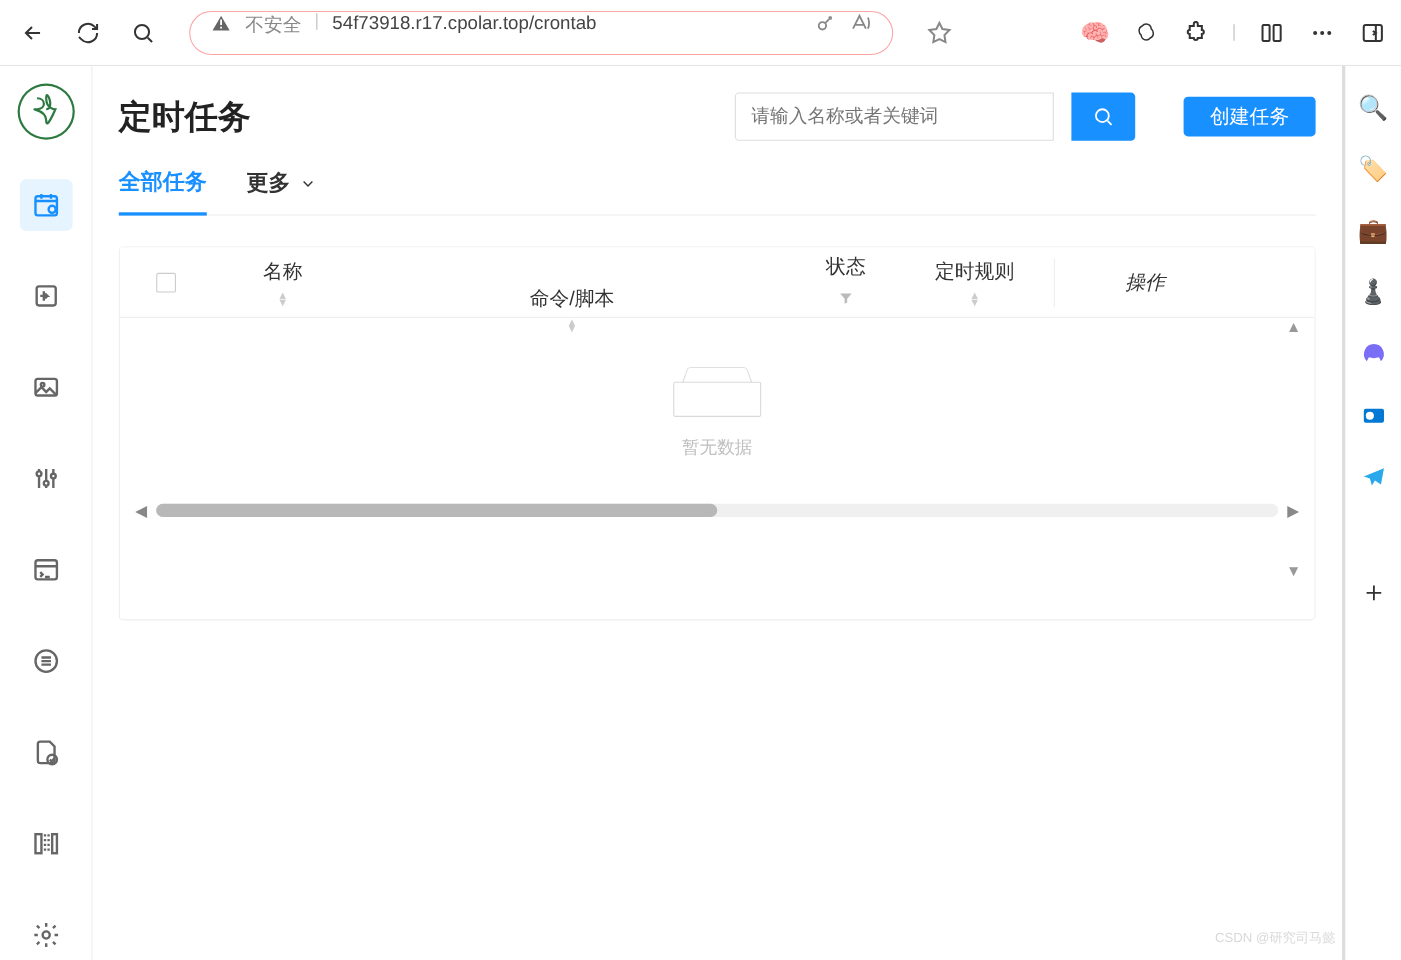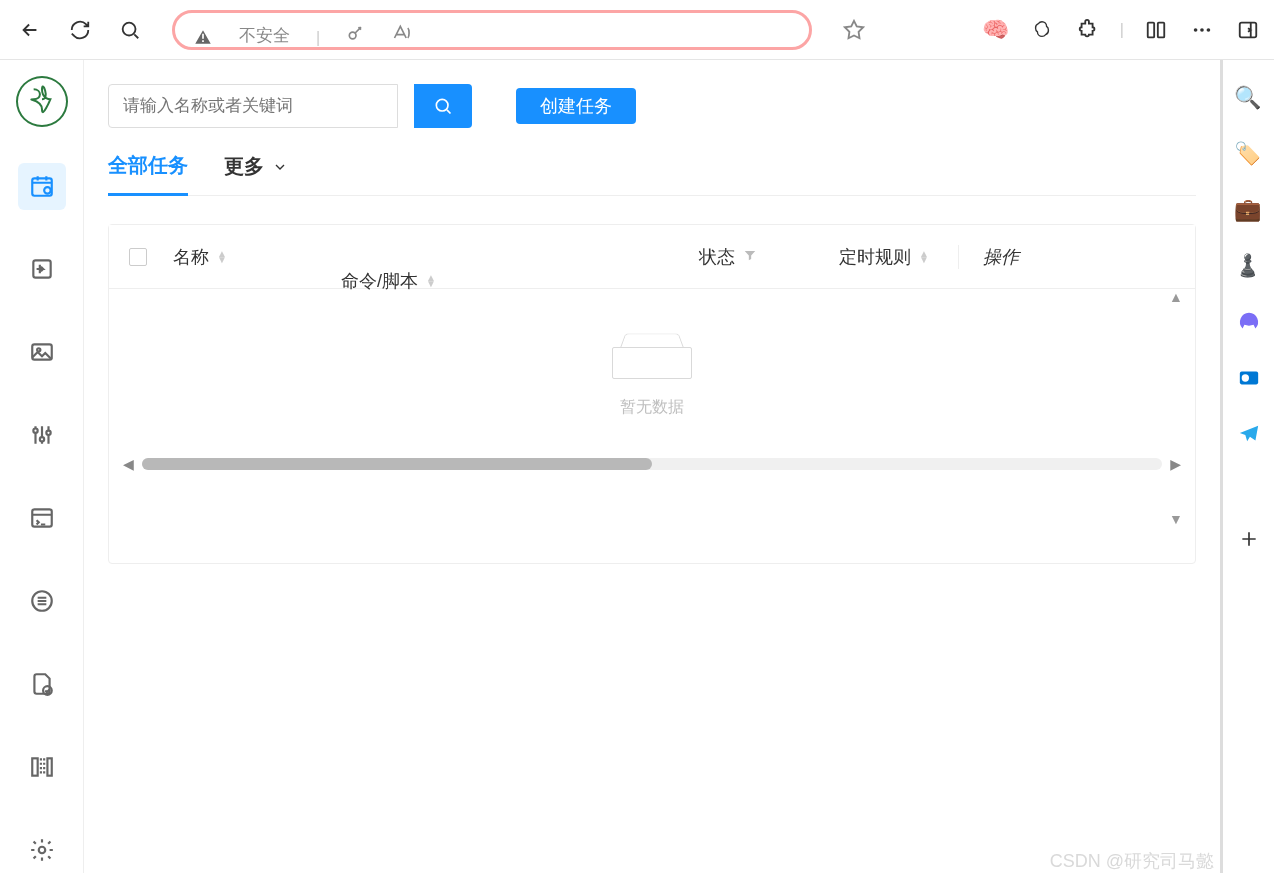--- a/index.html
+++ b/index.html
@@ -1,21 +1,21 @@
 <!DOCTYPE html>
 <html><head>
 <meta charset="utf-8">
 <style>
 * { box-sizing: border-box; margin: 0; padding: 0; }
 body { font-family: "Microsoft YaHei", -apple-system, sans-serif; background: #f5f5f5; width: 1274px; height: 873px; overflow: hidden; position: relative; }
 
 
 .browser-bar { height: 60px; background: #fff; display: flex; align-items: center; padding: 0 12px; gap: 14px; border-bottom: 1px solid #e5e5e5; }
 .nav-btn { width: 36px; height: 36px; display: flex; align-items: center; justify-content: center; cursor: pointer; border-radius: 4px; }
-.addr-wrap { flex: 1; max-width: 640px; height: 40px; background: #fff; border-radius: 20px; display: flex; align-items: flex-end; padding: 0 18px; gap: 26px; border: 3px solid #fca5a5; margin-left: 10px; }
+.addr-wrap { flex: 1; max-width: 640px; height: 40px; background: #fff; border-radius: 20px; display: flex; align-items: flex-start; padding: 0 18px; gap: 12px; border: 1px solid #fca5a5; margin-left: 10px; }
 .insecure { color: #888; font-size: 17px; }
 .addr-divider { color: #ccc; }
 .url-text { color: #444; font-size: 17px; flex: 1; }
 .addr-icon { color: #888; }
 .star-btn { margin-left: 10px; }
 .ext-icons { display: flex; gap: 18px; align-items: center; margin-left: auto; }
 .ext-icon { width: 28px; height: 28px; display: flex; align-items: center; justify-content: center; cursor: pointer; }
 
 
 .right-sidebar { position: absolute; right: 0; top: 60px; width: 54px; height: calc(100% - 60px); background: #fff; border-left: 3px solid #ddd; display: flex; flex-direction: column; align-items: center; gap: 28px; padding-top: 24px; }
@@ -39,21 +39,21 @@
 .create-btn { height: 36px; padding: 0 24px; background: #1890ff; color: #fff; border: none; border-radius: 4px; font-size: 18px; cursor: pointer; margin-left: 28px; }
 
 
 .tabs { display: flex; gap: 36px; margin-top: 24px; border-bottom: 1px solid #eee; padding-bottom: 0; }
 .tab { font-size: 20px; color: #333; padding-bottom: 14px; cursor: pointer; display: flex; align-items: center; gap: 8px; font-weight: bold; }
 .tab.active { color: #1890ff; border-bottom: 3px solid #1890ff; margin-bottom: -1px; }
 
 
 .table-wrap { margin-top: 28px; border: 1px solid #eee; border-radius: 4px; position: relative; min-height: 340px; }
 .thead { display: flex; align-items: center; height: 64px; border-bottom: 1px solid #eee; padding: 0 20px; color: #333; font-size: 18px; background: #fff; }
-.th { display: flex; align-items: center; gap: 8px; }
+.th { display: flex; align-items: center; gap: 8px; flex-direction: column; }
 .th-check { width: 44px; }
 .th-name { width: 168px; }
 .th-cmd { width: 358px; margin-top: 48px; }
 .th-status { width: 140px; }
 .th-rule { width: 120px; border-right: 1px solid #eee; padding-right: 25px; }
 .th-action { width: 140px; padding-left: 24px; font-style: italic; }
 .sort-caret { display: inline-flex; flex-direction: column; line-height: 6px; color: #ccc; font-size: 10px; }
 .filter-ic { color: #bbb; }
 .checkbox { width: 18px; height: 18px; border: 1px solid #ccc; border-radius: 2px; }
 
@@ -62,21 +62,21 @@
 .empty-box::before { content: ""; position: absolute; top: 18px; left: 0; right: 0; bottom: 0; border: 1px solid #d9d9d9; border-radius: 2px; }
 .empty-box::after { content: ""; position: absolute; top: 0; left: 8px; right: 8px; height: 18px; border: 1px solid #d9d9d9; border-bottom: none; border-radius: 4px 4px 0 0; transform: perspective(40px) rotateX(25deg); transform-origin: bottom; }
 .empty-text { font-size: 16px; color: #bfbfbf; }
 
 .scroll-arrows { position: absolute; right: 8px; top: 64px; bottom: 36px; width: 18px; display: flex; flex-direction: column; justify-content: space-between; color: #999; font-size: 14px; }
 .hscroll { display: flex; align-items: center; padding: 8px 14px; gap: 8px; }
 .hs-arrow { color: #888; cursor: pointer; font-size: 14px; }
 .hs-track { flex: 1; height: 12px; background: #f0f0f0; border-radius: 6px; position: relative; }
 .hs-thumb { position: absolute; left: 0; top: 0; height: 100%; width: 50%; background: #b8b8b8; border-radius: 6px; }
 
-.watermark { position: absolute; right: 60px; bottom: 0; color: #d9d9d9; font-size: 18px; }
+.watermark { position: absolute; right: 60px; bottom: 12px; color: #d9d9d9; font-size: 12px; }
 </style>
 </head>
 <body>
 
 <div class="browser-bar">
   <div class="nav-btn">
     <svg width="22" height="22" viewBox="0 0 24 24" fill="none" stroke="#333" stroke-width="2">
         <path d="M19 12H5M11 18l-6-6 6-6"></path>
       </svg>
   </div>
@@ -92,20 +92,21 @@
         <path d="m21 21-4.3-4.3"></path>
       </svg>
   </div>
 
   <div class="addr-wrap">
     <svg width="20" height="20" viewBox="0 0 24 24" fill="#666">
         <path d="M12 2 1 21h22L12 2zm0 6v6m0 2v2" stroke="#fff" stroke-width="2"></path>
       </svg>
     <span class="insecure">不安全</span>
     <span class="addr-divider">|</span>
+    <span class="url-text">54f73918.r17.cpolar.top/crontab</span>
     <span class="addr-icon">
       <svg width="20" height="20" viewBox="0 0 24 24" fill="none" stroke="#888" stroke-width="2">
           <circle cx="8" cy="15" r="4"></circle>
           <path d="m11 12 7-7m-3 0 3 3"></path>
         </svg>
     </span>
     <span class="addr-icon">
       <svg width="20" height="20" viewBox="0 0 24 24" fill="none" stroke="#888" stroke-width="2">
           <path d="M3 18 10 4l7 14M5 14h10M19 6c2 2 2 10 0 12"></path>
         </svg>
@@ -248,20 +249,21 @@
     <div class="lnav-item">
       <svg width="26" height="26" viewBox="0 0 24 24" fill="none" stroke="currentColor" stroke-width="2">
           <circle cx="12" cy="12" r="3"></circle>
           <path d="M12 2v3m0 14v3M4.2 4.2l2.1 2.1m11.4 11.4 2.1 2.1M2 12h3m14 0h3M4.2 19.8l2.1-2.1m11.4-11.4 2.1-2.1"></path>
         </svg>
     </div>
   </div>
 
   <div class="main">
     <div class="header-row">
+      <div class="page-title">定时任务</div>
       <input class="search-input" placeholder="请输入名称或者关键词" style="">
       <button class="search-btn">
         <svg width="20" height="20" viewBox="0 0 24 24" fill="none" stroke="#fff" stroke-width="2">
             <circle cx="11" cy="11" r="7"></circle>
             <path d="m21 21-4.3-4.3"></path>
           </svg>
       </button>
       <button class="create-btn">创建任务</button>
     </div>
 

